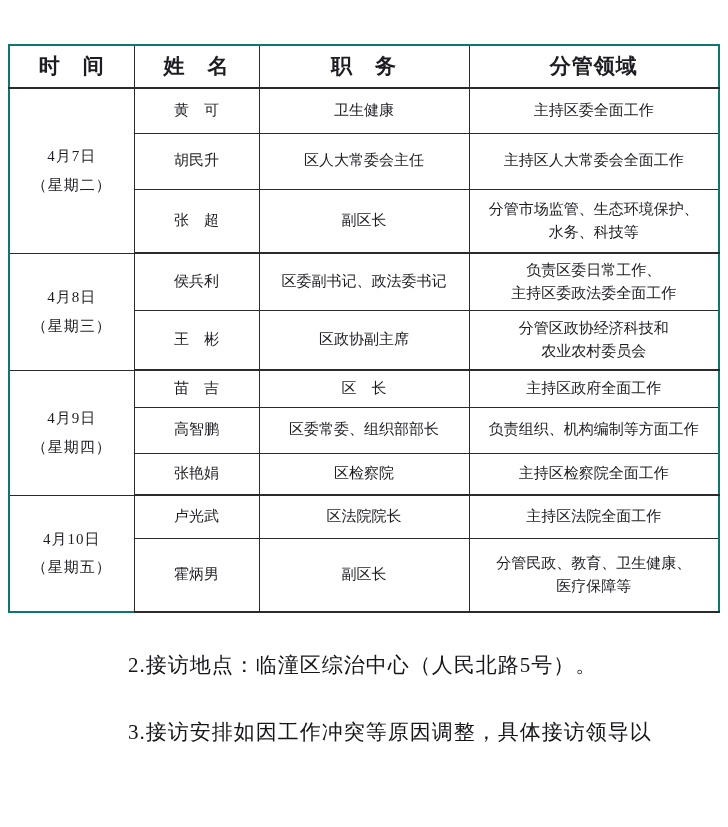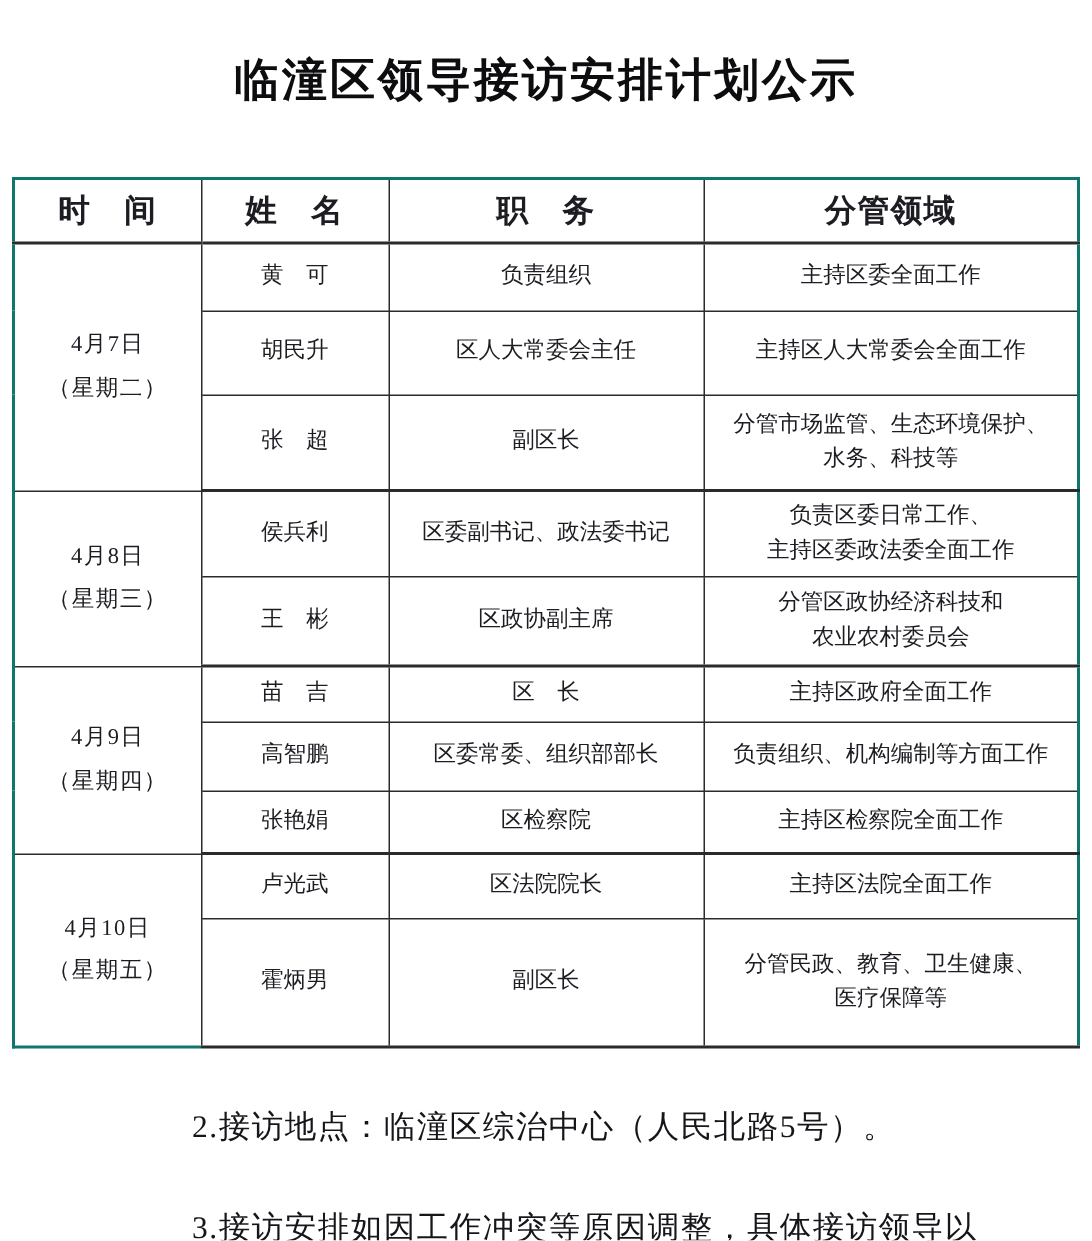--- a/index.html
+++ b/index.html
@@ -49,42 +49,41 @@
   tr.grp-end td { border-bottom: 2px solid #2b2b2b; text-align: center; }
   .h45 { height: 45px; }
   .h56 { height: 56px; }
   .h64 { height: 64px; }
   .h57 { height: 57px; }
   .h60 { height: 60px; }
   .h37 { height: 37px; }
   .h46 { height: 46px; margin-top: 12px; }
   .h53 { height: 42px; }
   .h43 { height: 43px; }
-  .h66 { height: 86px; }
+  .h66 { height: 74px; }
   td.date-cell { font-size: 17px; letter-spacing: 1px; margin-left: 48px; }
   td.date-cell .date-line { line-height: 1.9; }
   td.domain-cell, td.position-cell { white-space: pre-line; }
   .notes {
     margin: 14px 0 0 6px;
     width: 716px;
     font-size: 21px;
     letter-spacing: 1px;
     line-height: 30px;
     color: #15151a;
   }
   .notes p { margin-bottom: 8px; }
   .notes .ind1 { padding-left: 57px; }
   .notes .ind2 { padding-left: 122px; margin-top: 37px; }
 </style>
 </head>
 <body>
 
 <div class="page">
 
-  <h1 class="doc-title">临潼区领导接访安排计划公示</h1>
 
   <table class="schedule">
     <colgroup>
       <col style="width:125px">
       <col style="width:125px">
       <col style="width:210px">
       <col style="width:250px">
     </colgroup>
     <thead>
       <tr class="hdr-row">
@@ -95,21 +94,21 @@
       </tr>
     </thead>
     <tbody>
 
       <tr class="h45">
         <td class="date-cell" rowspan="3">
           <div class="date-line">4月7日</div>
           <div class="date-line">（星期二）</div>
         </td>
         <td class="name-cell">黄　可</td>
-        <td class="position-cell">负责组织</td>
+        <td class="position-cell">卫生健康</td>
         <td class="domain-cell">主持区委全面工作</td>
       </tr>
       <tr class="h56">
         <td class="name-cell">胡民升</td>
         <td class="position-cell">区人大常委会主任</td>
         <td class="domain-cell">主持区人大常委会全面工作</td>
       </tr>
       <tr class="h64 grp-end">
         <td class="name-cell">张　超</td>
         <td class="position-cell">副区长</td>

